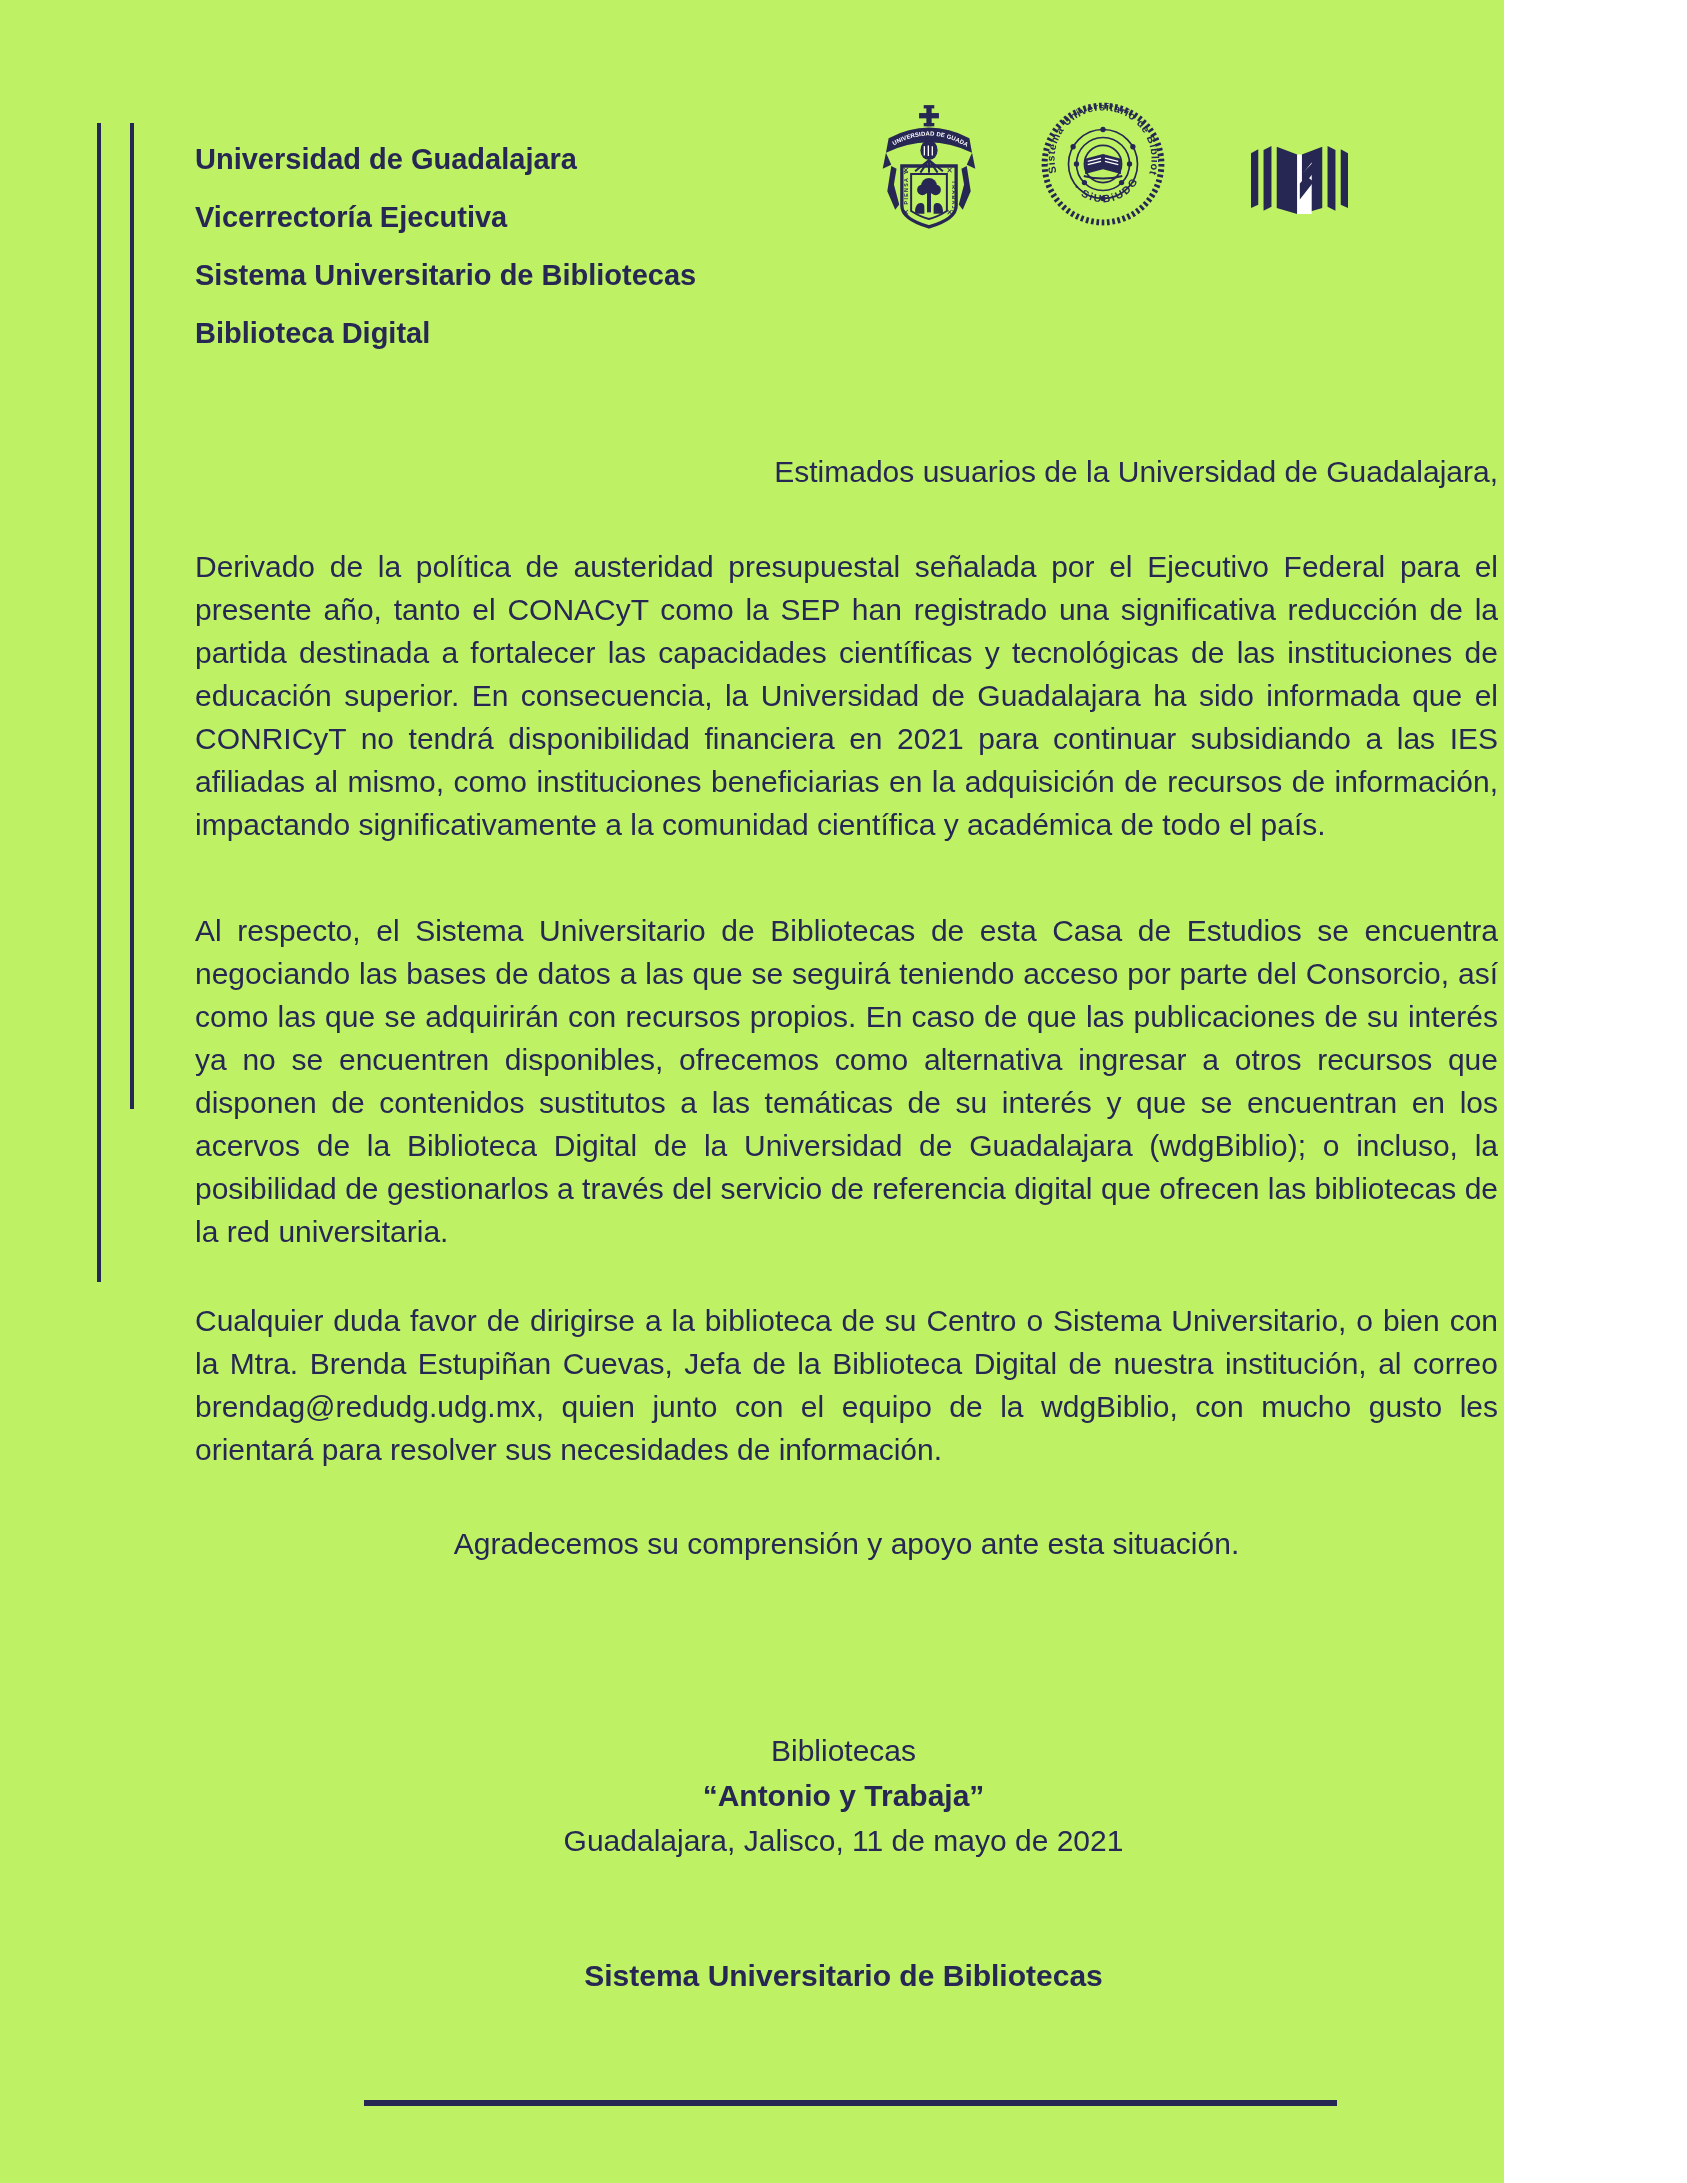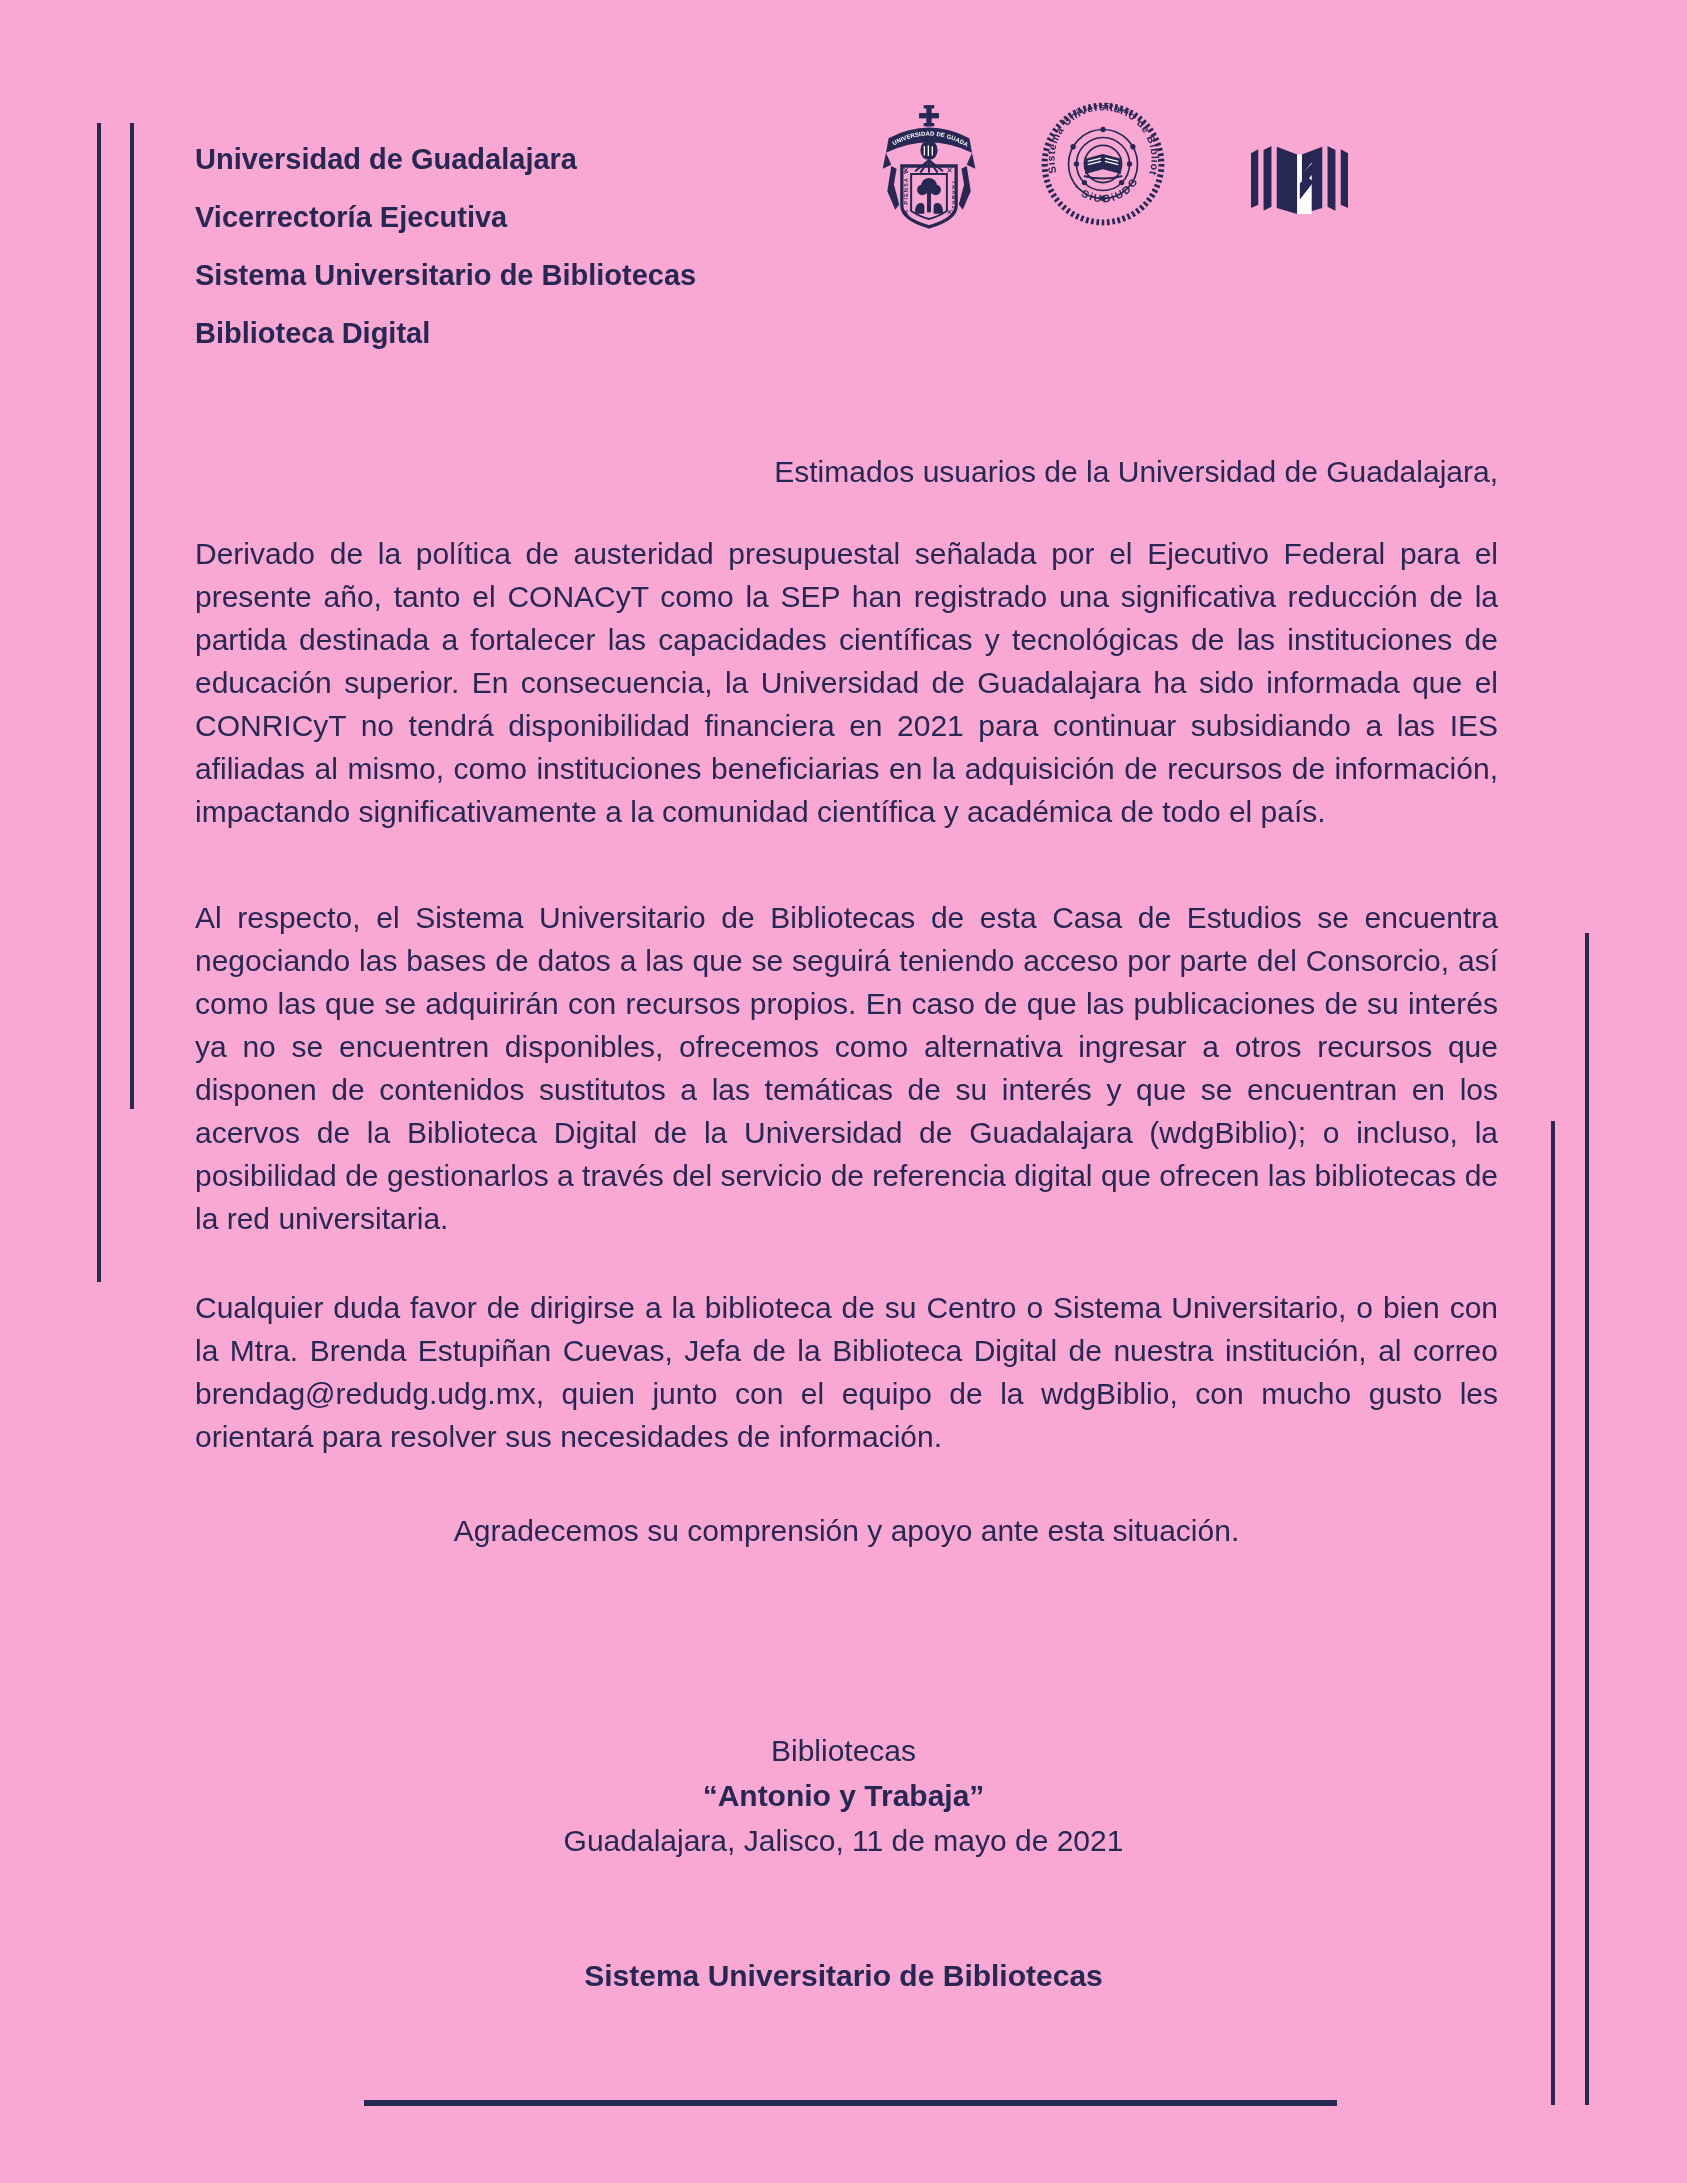--- a/index.html
+++ b/index.html
@@ -1,19 +1,19 @@
 <!DOCTYPE html>
 <html style="font-size:10.6px"><head>
 <meta charset="utf-8">
 <style>
   html,body{margin:0;padding:0;background:#ffffff;}
   .page{
     position:relative;
-    width:1687px;height:2183px;
-    background:#f9a8d4;
+    width:1504px;height:2183px;
+    background:#bef264;
     font-family:"Liberation Sans","DejaVu Sans",sans-serif;
     color:#272753;
     overflow:hidden;
   }
   
   .vrule{position:absolute;background:#272753;width:4px;}
   .vrule.left-outer{left:97px;top:123px;height:1159px;}
   .vrule.left-inner{left:130px;top:123px;height:986px;}
   .vrule.right-inner{left:1551px;top:1121px;height:984px;}
   .vrule.right-outer{left:1585px;top:933px;height:1172px;}
@@ -36,21 +36,21 @@
     color:#272753;white-space:nowrap;
   }
 
   
   .bodytext{
     position:absolute;left:195px;top:450px;width:1303px;
     font-size:30px;line-height:43px;
   }
   .bodytext p{margin:0;text-align:justify;}
   .bodytext .greeting{text-align:right;}
-  .bodytext .p1{margin-top:39px;}
+  .bodytext .p1{margin-top:52px;}
   .bodytext .p2{margin-top:63px;}
   .bodytext .p3{margin-top:46px;}
   .bodytext .p4{margin-top:51px;text-align:center;}
 
   
   .closing{
     position:absolute;left:0;top:1728px;width:1687px;
     text-align:center;font-size:30px;line-height:45px;
   }
   .closing .motto{font-weight:bold;}

